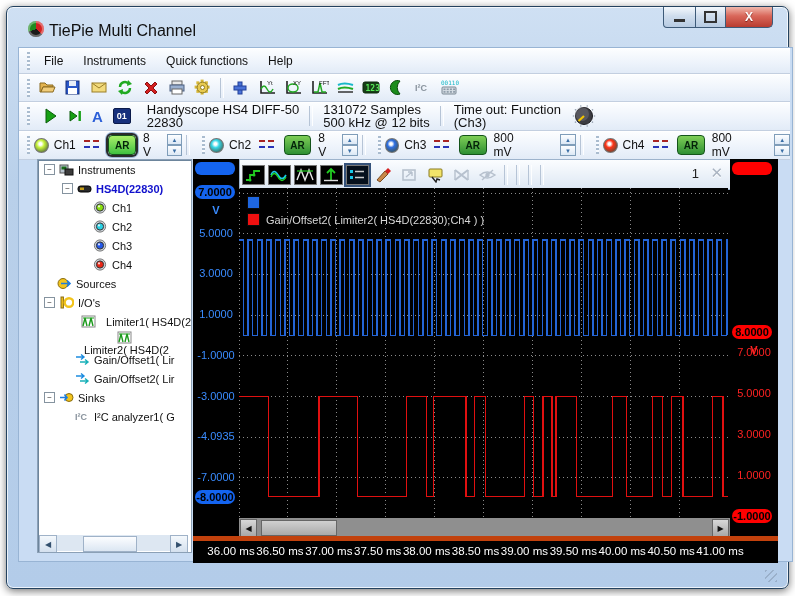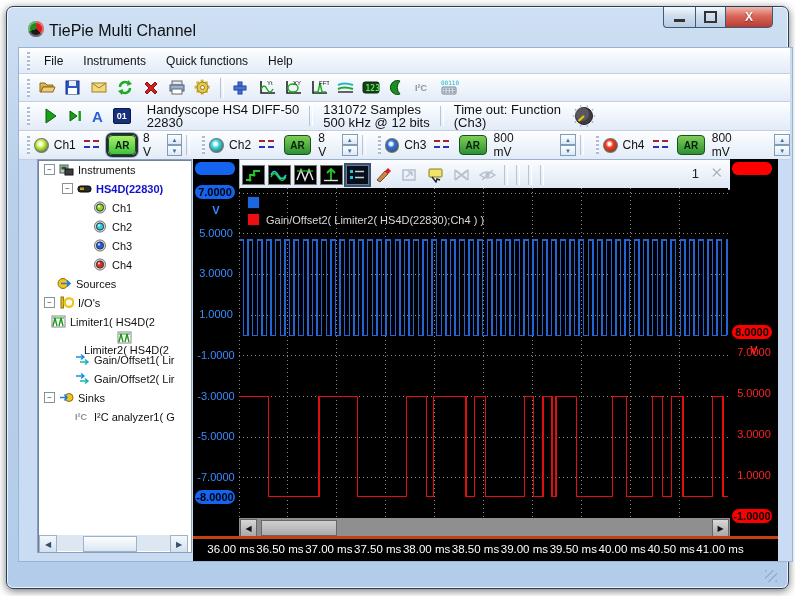--- a/index.html
+++ b/index.html
@@ -77,21 +77,21 @@
   .legend-swatch{width:11px;height:11px;margin-right:6px;border:1px solid #0a0a0a;}
   #axis-left{left:0;top:0;width:46px;height:377px;background:#000;}
   #axis-right{left:537px;top:0;width:48px;height:377px;background:#000;}
   .axis-label{position:absolute;width:100%;text-align:center;font-size:11px;}
   .axis-bubble{position:absolute;left:2px;width:40px;text-align:center;font-size:11px;color:#000;border-radius:7px;padding:1px 0;font-weight:bold;}
   .axis-handle{position:absolute;left:2px;width:40px;height:13px;border-radius:6px;}
   #plot-hscroll{left:46px;top:359px;width:491px;height:18px;background:#8f8f8f;display:flex;}
   .gsbtn{width:15px;height:16px;margin-top:1px;background:linear-gradient(180deg,#d8d8d8,#a8a8a8);border:1px solid #666;
     display:flex;align-items:center;justify-content:center;font-size:8px;color:#111;flex:none;}
   #plot-thumb{width:74px;height:14px;margin:2px 0 0 4px;background:linear-gradient(180deg,#d0d0d0,#aaa);border:1px solid #666;}
-  #xlabels{left:0;top:377px;width:585px;height:22px;background:#000;border-top:3px solid #c2410c;}
+  #xlabels{left:0;top:377px;width:585px;height:22px;background:#000;border-top:5px solid #c2410c;}
   .xlab{position:absolute;top:4px;transform:translateX(-50%);font-size:11.5px;color:#fff;white-space:nowrap;}
   .dotgrid{background:repeating-linear-gradient(135deg,#9ab0ca 0 2px,transparent 2px 5px);}
 </style>
 </head>
 <body>
 
 <div id="stage">
   <div id="win" class="abs">
 
     <div id="titlebar" class="abs">
@@ -434,21 +434,21 @@
             <div class="trow" style="padding-left: 6px;">
               <span class="expander">−</span>
               <span class="ticon">
                 <svg width="15" height="13">
                   <rect x="2" y="1" width="2.4" height="11" fill="#f2c41c" stroke="#8a6c10"></rect>
                   <circle cx="10" cy="6.5" r="4.3" fill="none" stroke="#f2c41c" stroke-width="2.4"></circle>
                 </svg>
               </span>
               <span>I/O's</span>
             </div>
-            <div class="trow" style="">
+            <div class="trow" style="padding-left: 24px; justify-content: space-between;">
               <span style="width: 13px; flex: 0 0 auto;"></span>
               <span class="ticon">
                 <svg width="15" height="13">
                   <rect x="1" y="1" width="13" height="11" fill="#fff" stroke="#888"></rect>
                   <path d="M2 11 L4 3 L6 11 M8 11 L10 3 L12 11" fill="none" stroke="#1a9a1a" stroke-width="1.4"></path>
                   <path d="M2 3 L13 3" stroke="#1a9a1a" stroke-width="1"></path>
                 </svg>
               </span>
               <span>Limiter1( HS4D(2</span>
             </div>
@@ -513,21 +513,21 @@
       <div id="graph" class="abs">
         <div id="axis-left" class="abs">
             <div class="axis-handle" style="top: 3px; background: rgb(20, 100, 240);"></div>
             <div class="axis-bubble" style="background: rgb(20, 100, 240); top: 26px;">7.0000</div>
             <div class="axis-label" style="color: rgb(58, 140, 255); font-weight: bold; top: 45px;">V</div>
             <div class="axis-label" style="color: rgb(58, 140, 255); top: 67.7px;">5.0000</div>
             <div class="axis-label" style="color: rgb(58, 140, 255); top: 108.4px;">3.0000</div>
             <div class="axis-label" style="color: rgb(58, 140, 255); top: 149.1px;">1.0000</div>
             <div class="axis-label" style="color: rgb(58, 140, 255); top: 189.8px;">-1.0000</div>
             <div class="axis-label" style="color: rgb(58, 140, 255); top: 230.5px;">-3.0000</div>
-            <div class="axis-label" style="color: rgb(58, 140, 255); top: 271.2px;">-5.0000</div>
+            <div class="axis-label" style="color: rgb(58, 140, 255); top: 271.2px;">-4.0935</div>
             <div class="axis-label" style="color: rgb(58, 140, 255); top: 311.9px;">-7.0000</div>
             <div class="axis-bubble" style="background: rgb(20, 100, 240); top: 331.25px;">-8.0000</div>
           </div>
         <div id="gtoolbar" class="abs">
           <span class="gbtn">
               <span class="gtile">
                 <svg width="19" height="16">
                   <path d="M2 13 L6 13 L6 8 L10 8 L10 4 L16 4" fill="none" stroke="#22cc22" stroke-width="1.8"></path>
                   <circle cx="6" cy="13" r="1.5" fill="#22cc22"></circle>
                   <circle cx="10" cy="8" r="1.5" fill="#22cc22"></circle>

